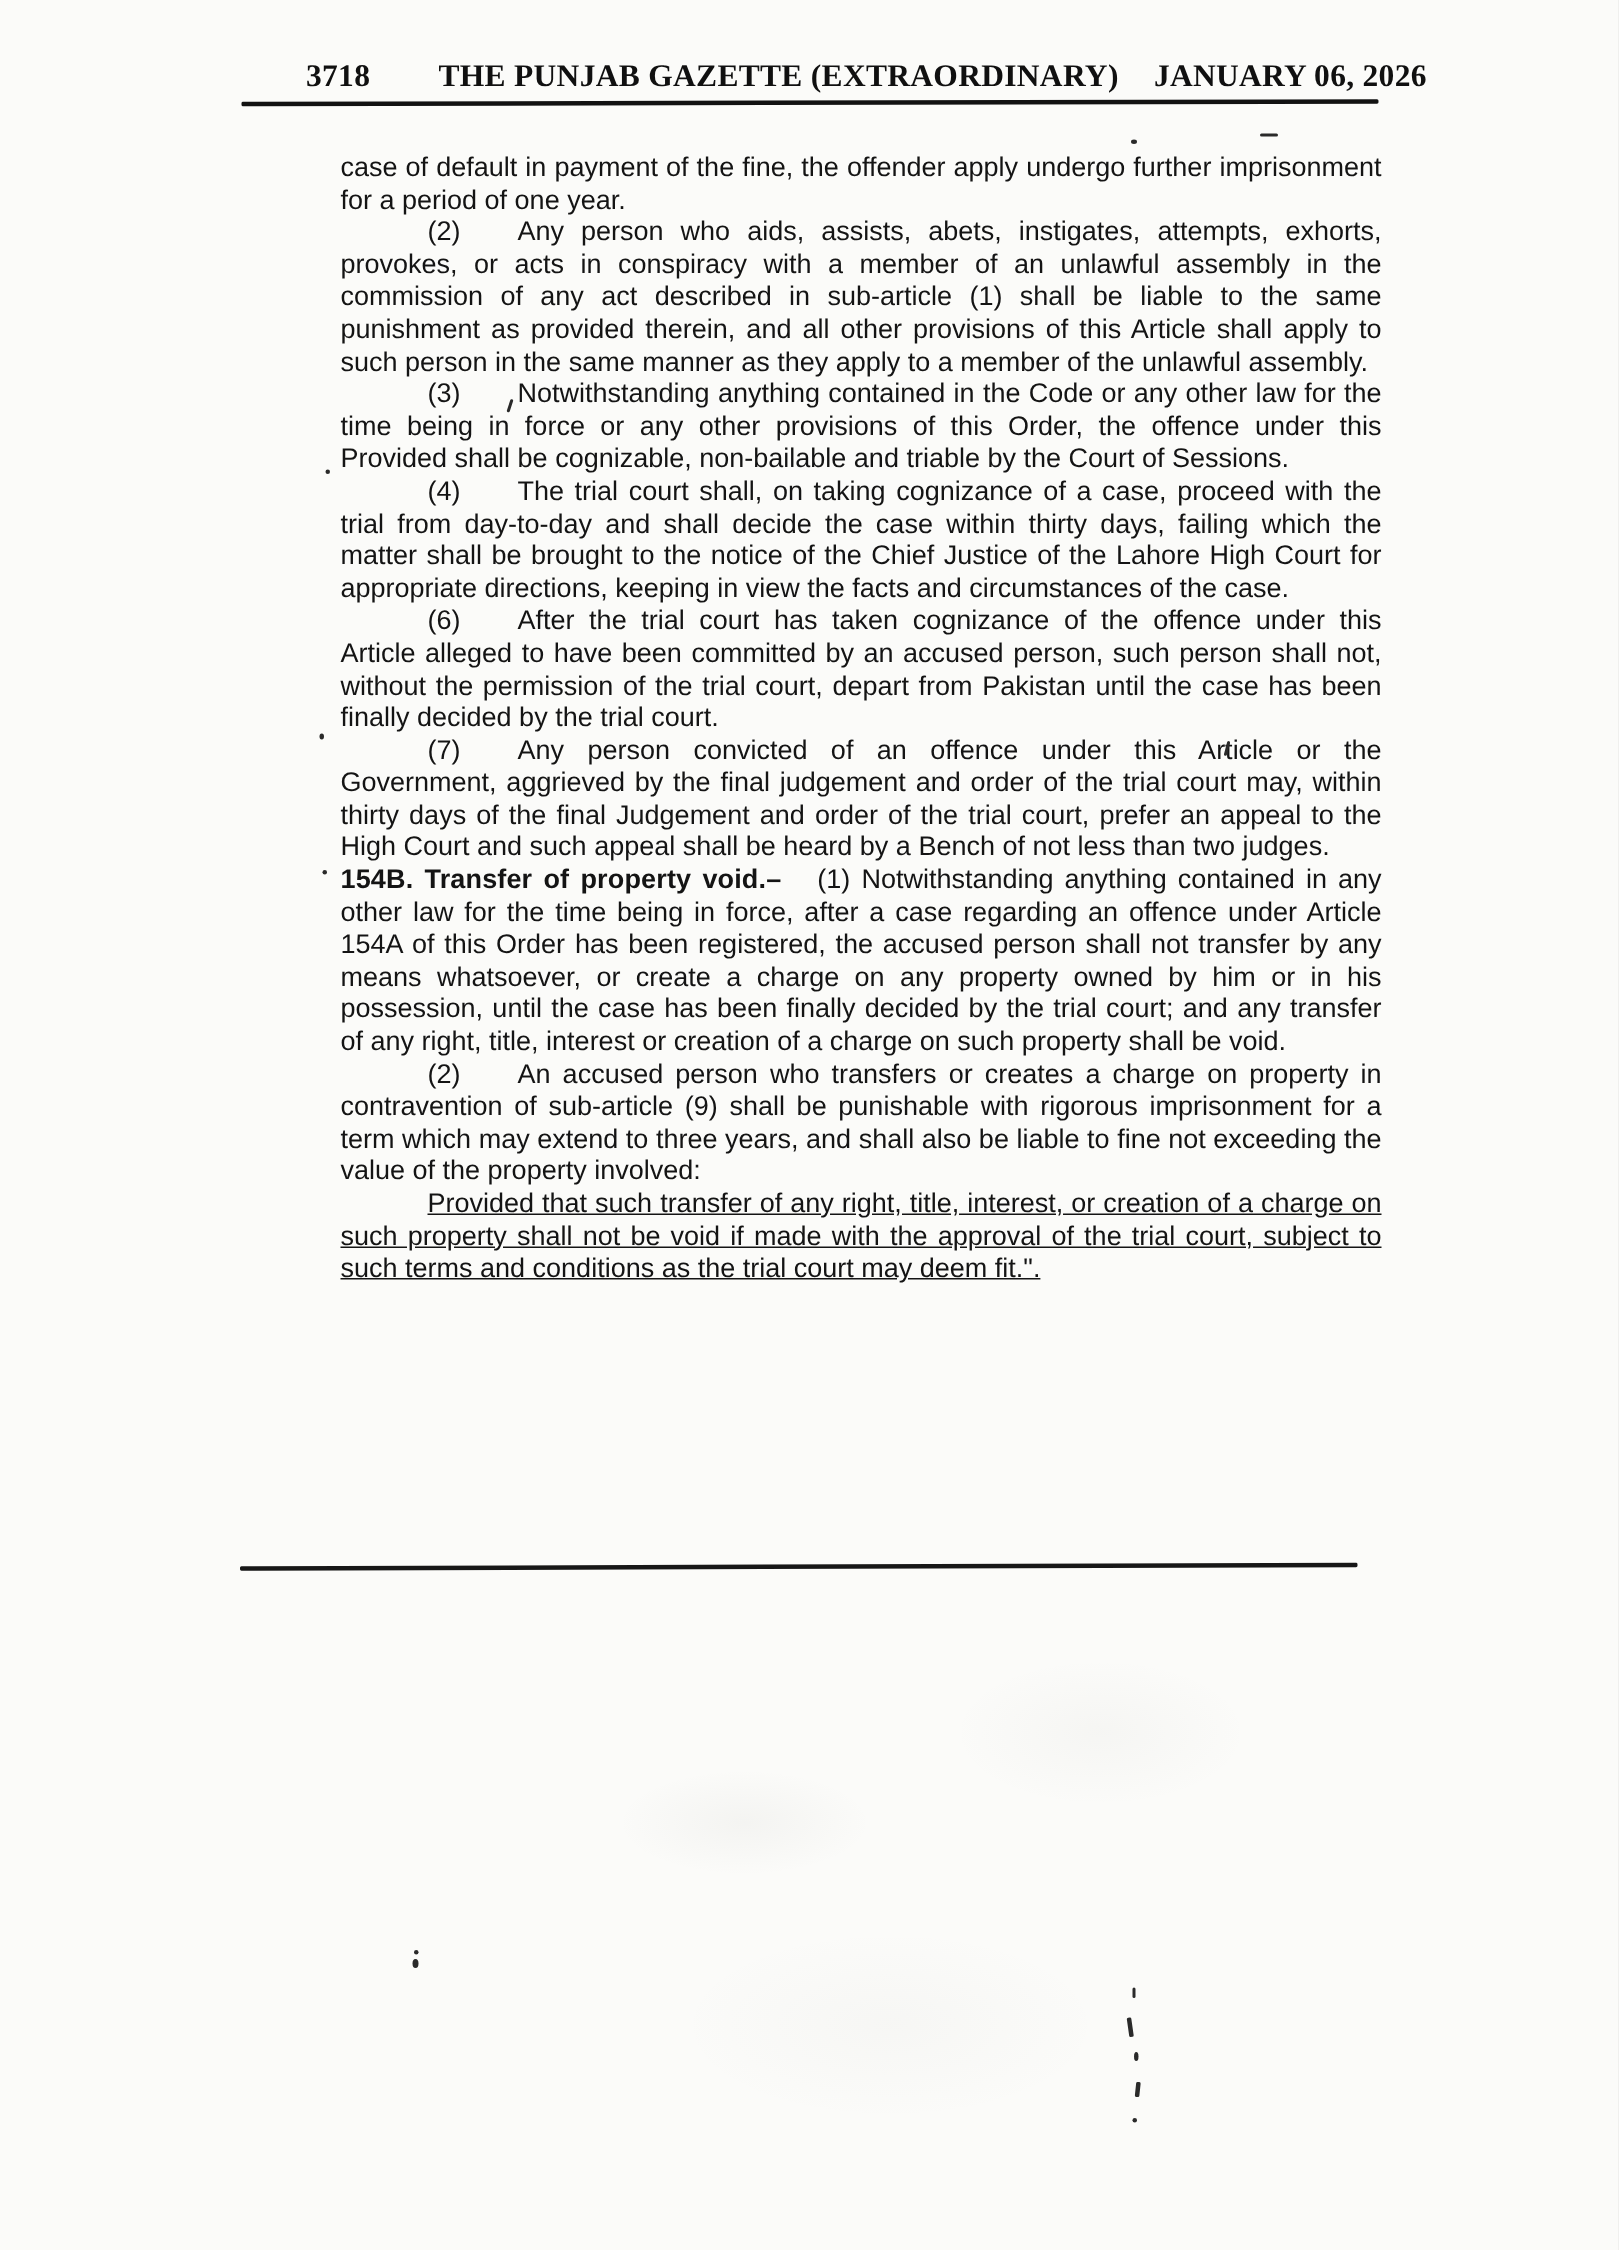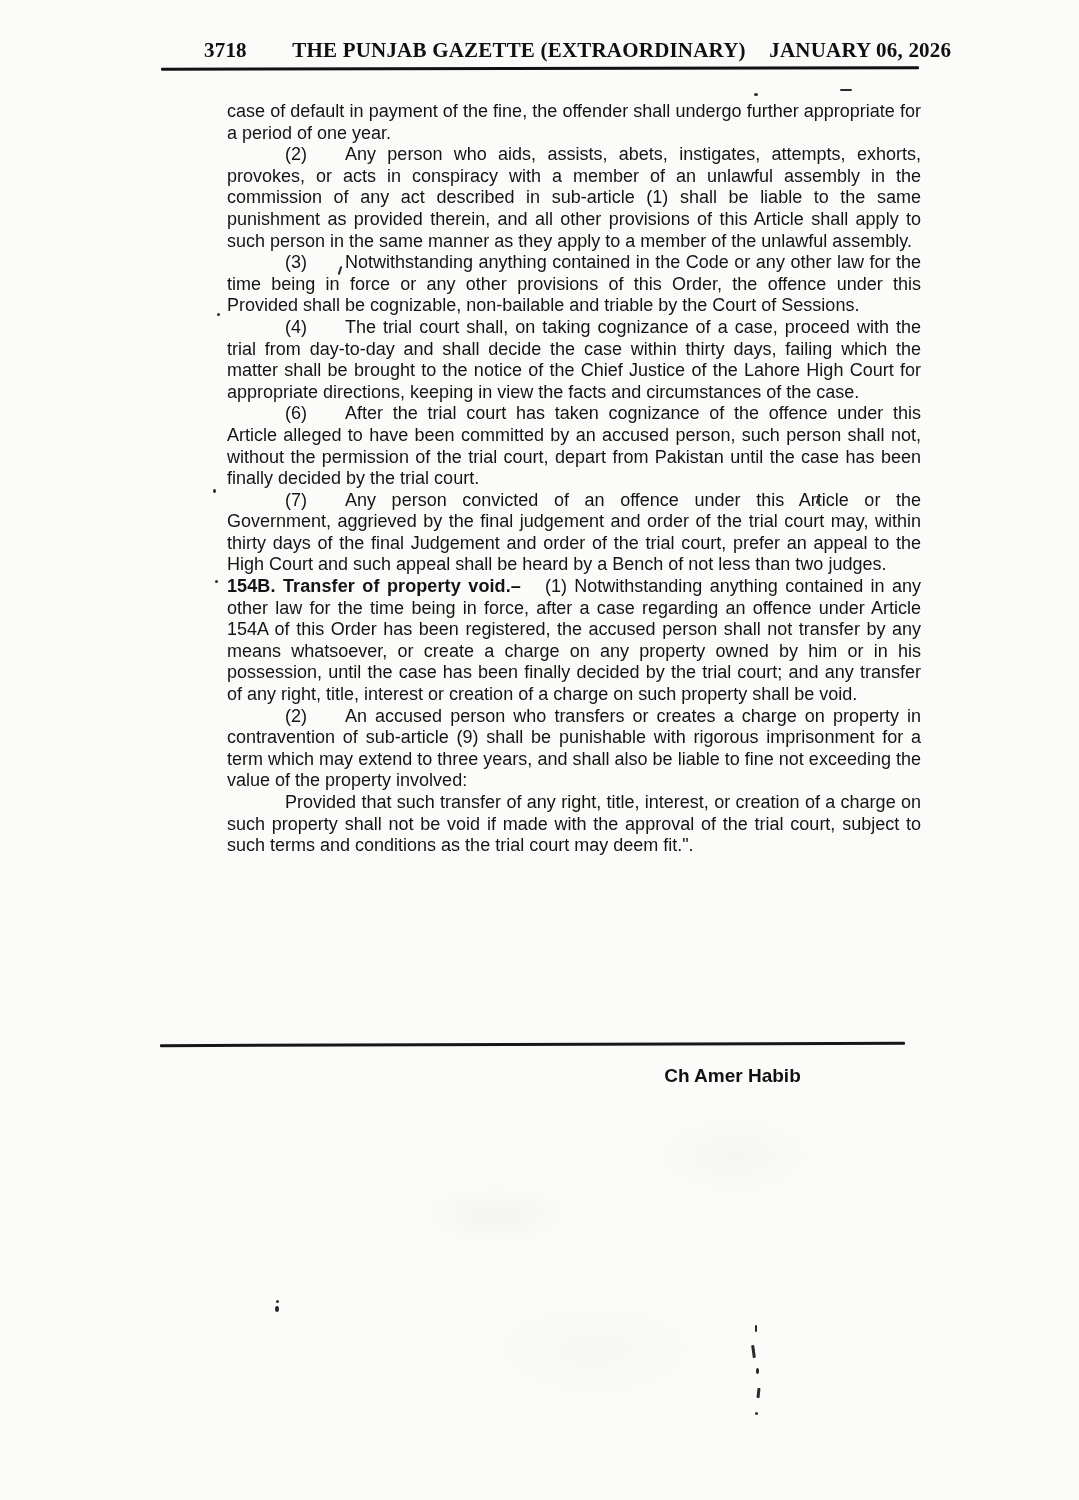--- a/index.html
+++ b/index.html
@@ -46,21 +46,21 @@
     position: absolute;
     top: 101px; left: 227px; width: 694px;
     font-size: 18px;
     line-height: 21.6px;
     text-align: justify;
     color: #141414;
   }
   .body-text p { margin: 0; }
   p.numbered { text-indent: 58px; }
   .pnum { display: inline-block; width: 60px; text-indent: 0; }
-  p.indented { text-indent: 58px; }
+  p.indented { text-indent: 58px; text-decoration: underline; }
   .lead { font-weight: bold; margin-right: 24px; letter-spacing: 0.1px; }
 
   
   .sep-rule {
     position: absolute;
     top: 1043px; left: 160px; width: 745px; height: 2.6px;
     background: #171717;
     transform: rotate(-0.18deg);
     border-radius: 1px;
   }
@@ -94,21 +94,21 @@
   <div class="gz-header">
     <span class="pageno">3718</span>
     <span class="title">THE PUNJAB GAZETTE (EXTRAORDINARY)</span>
     <span class="date">JANUARY 06, 2026</span>
   </div>
   <div class="header-rule"></div>
 
   <div class="body-text">
 
     <p class="cont">
-      <span>case of default in payment of the fine, the offender shall undergo further appropriate for a period of one year.</span>
+      <span>case of default in payment of the fine, the offender apply undergo further imprisonment for a period of one year.</span>
     </p>
 
     <p class="numbered">
       <span class="pnum">(2)</span><span>Any person who aids, assists, abets, instigates, attempts, exhorts, provokes, or acts in conspiracy with a member of an unlawful assembly in the commission of any act described in sub-article (1) shall be liable to the same punishment as provided therein, and all other provisions of this Article shall apply to such person in the same manner as they apply to a member of the unlawful assembly.</span>
     </p>
 
     <p class="numbered">
       <span class="pnum">(3)</span><span>Notwithstanding anything contained in the Code or any other law for the time being in force or any other provisions of this Order, the offence under this Provided shall be cognizable, non-bailable and triable by the Court of Sessions.</span>
     </p>
 
@@ -135,21 +135,20 @@
 
     <p class="indented">
       <span>Provided that such transfer of any right, title, interest, or creation of a charge on such property shall not be void if made with the approval of the trial court, subject to such terms and conditions as the trial court may deem fit.".</span>
     </p>
 
   </div>
 
   <div class="sep-rule"></div>
 
   <div class="signature">
-    <div>Ch Amer Habib</div>
   </div>
 
   <div class="speck" style="left:754px; top:93px;  width:4px;  height:3px;"></div>
   <div class="stroke" style="left:840px; top:89px;  width:12px; height:2px;"></div>
   <div class="speck" style="left:217px; top:313px; width:3px;  height:3px;"></div>
   <div class="stroke" style="left:339px; top:266px; width:2px;  height:9px; transform:rotate(18deg);"></div>
   <div class="stroke" style="left:817px; top:494px; width:2px;  height:10px; transform:rotate(15deg);"></div>
   <div class="speck" style="left:213px; top:489px; width:3px;  height:4px;"></div>
   <div class="speck" style="left:215px; top:580px; width:3px;  height:3px;"></div>
   <div class="speck" style="left:276px; top:1300px; width:3px; height:3px;"></div>

